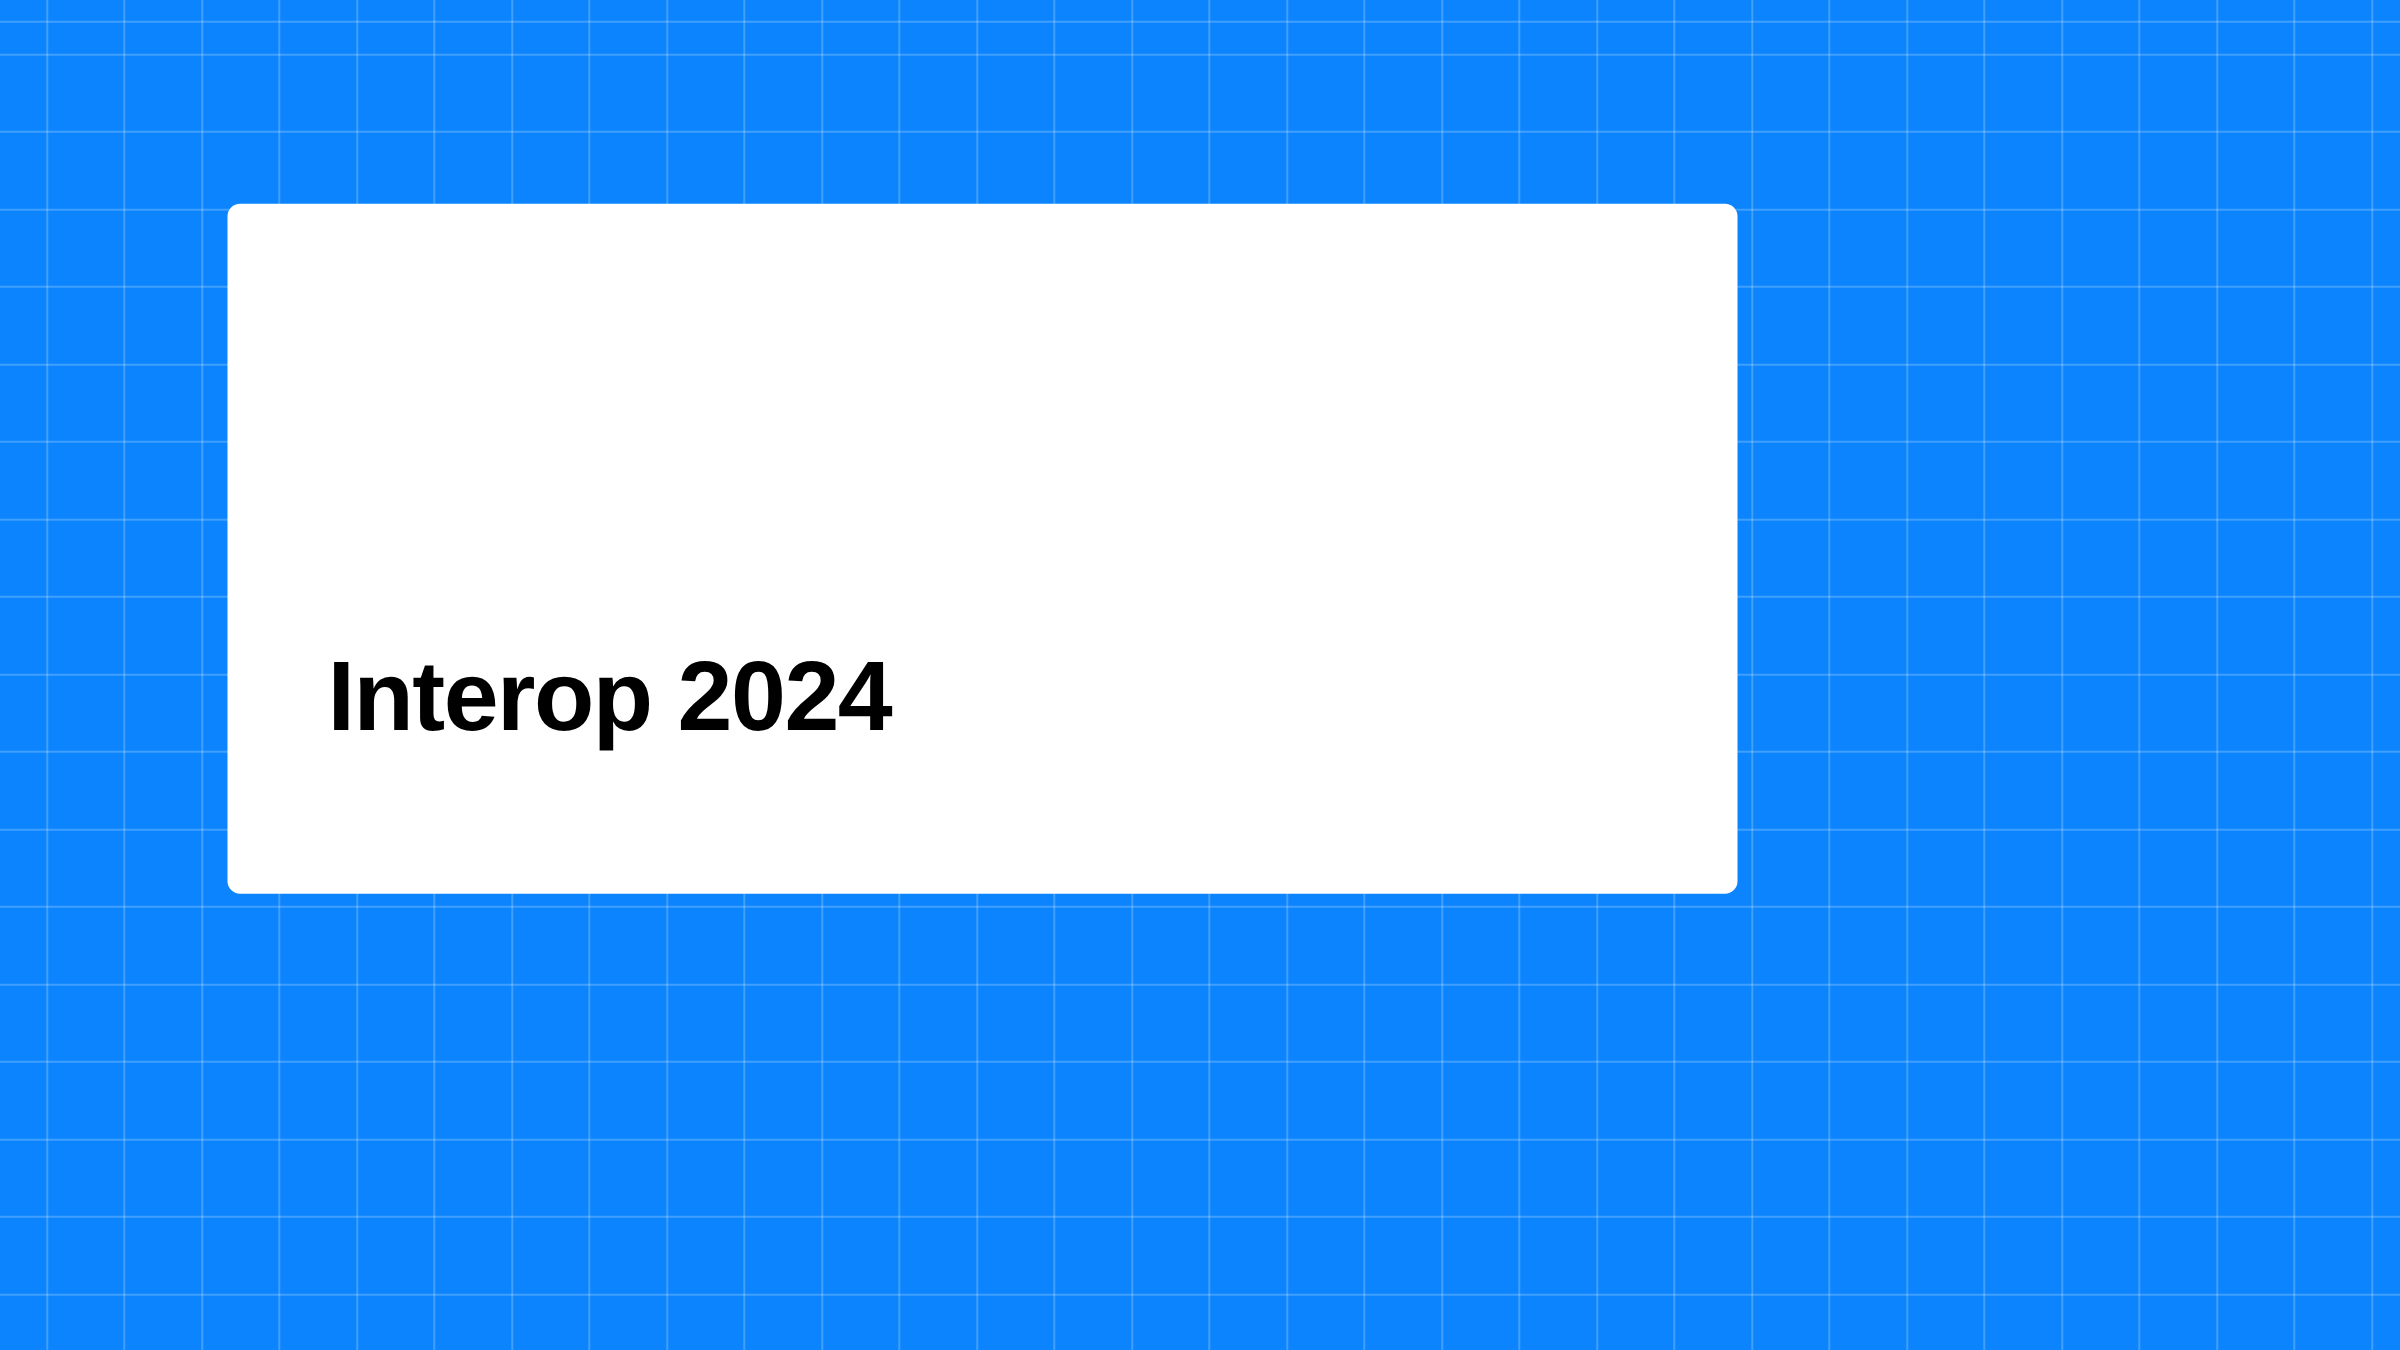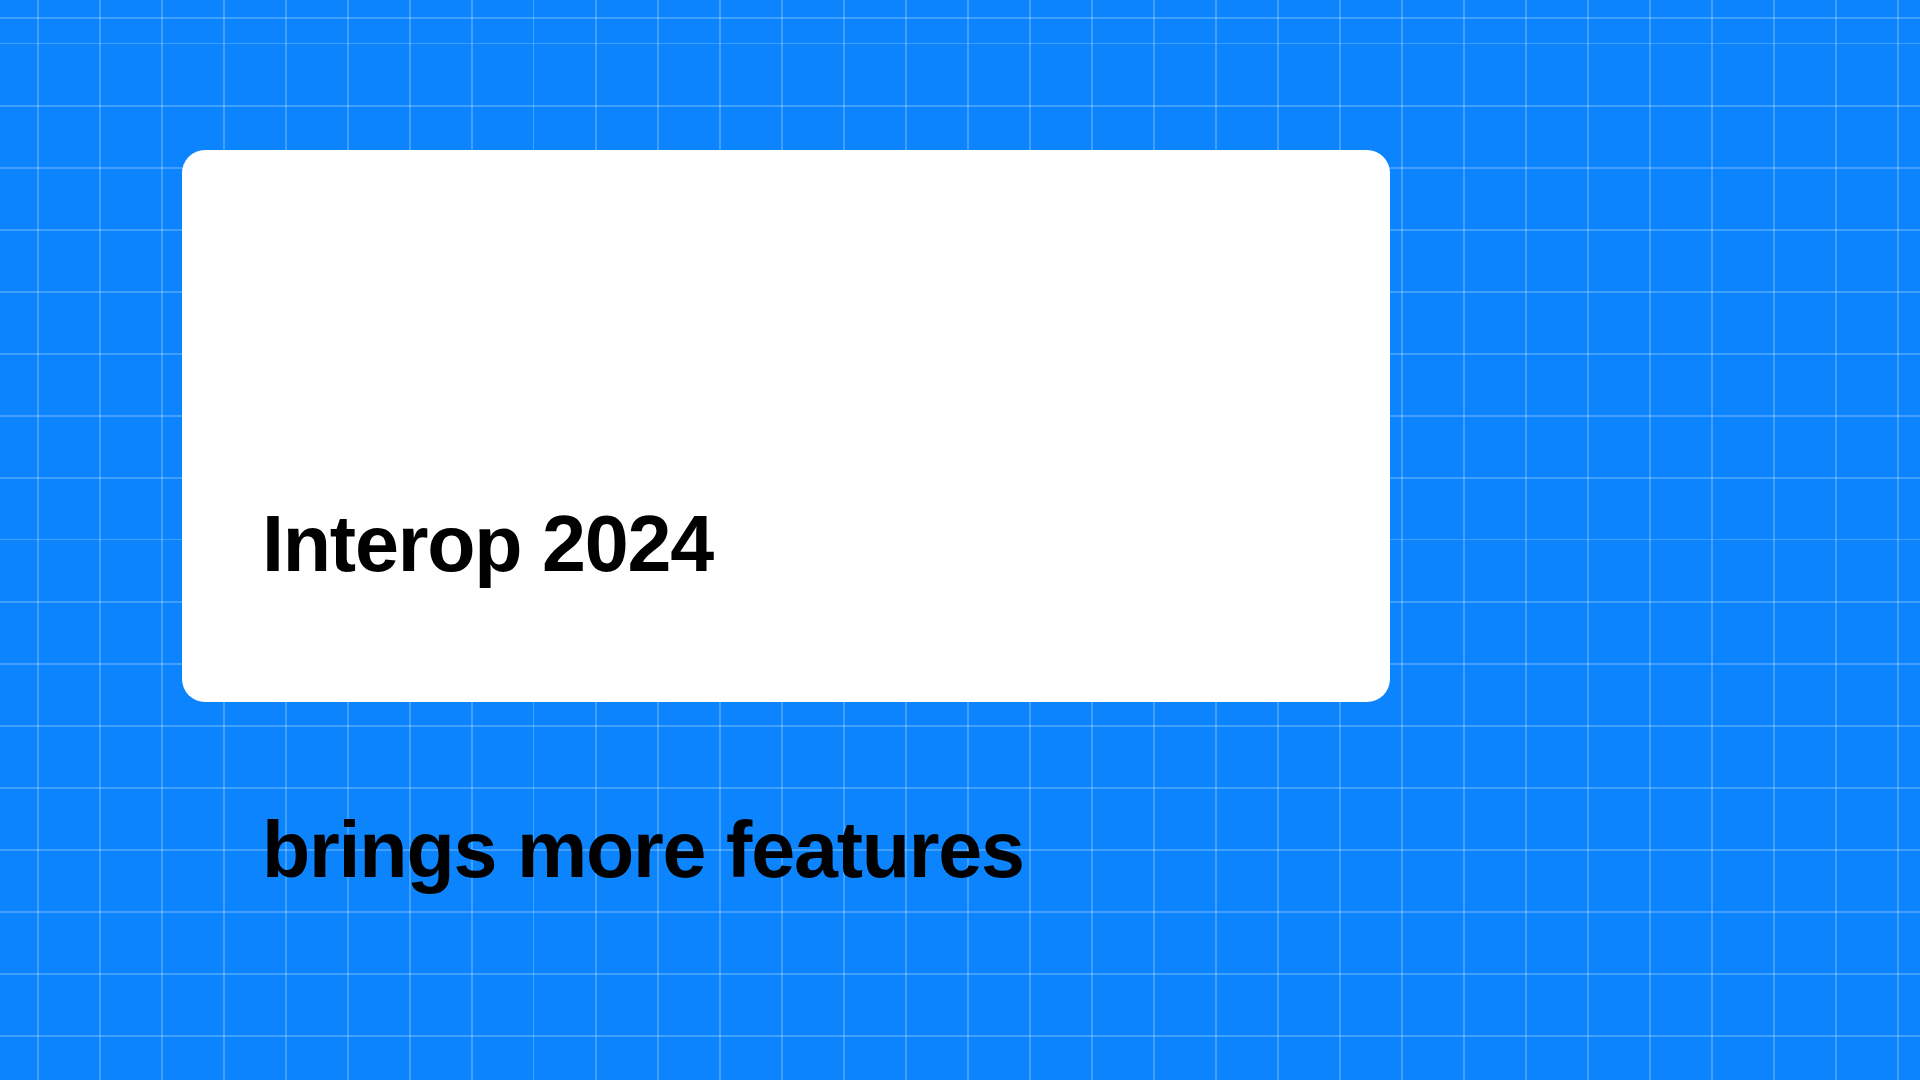--- a/index.html
+++ b/index.html
@@ -41,25 +41,25 @@
         rgba(255, 255, 255, 0) 1.5px,
         rgba(255, 255, 255, 0) 62px
       );
     background-position: 37px 43px, 37px 43px;
     pointer-events: none;
   }
 
   #title-card {
     position: absolute;
     left: 182px;
-    top: 150px;
+    top: 163px;
     width: 1208px;
     height: 552px;
     background: #ffffff;
-    border-radius: 23px;
+    border-radius: 10px;
     box-sizing: border-box;
   }
 
   #card-heading {
     position: absolute;
     left: 80px;
     top: 139px;
     margin: 0;
     padding: 0;
     font-family: "Liberation Sans", sans-serif;
@@ -78,18 +78,17 @@
 </head>
 <body>
 
 <div id="hero-banner">
 
   <div id="grid-overlay"></div>
 
   <div id="title-card">
     <h1 id="card-heading">
       <span class="heading-line">Interop 2024</span>
-      <span class="heading-line">brings more features</span>
       
     </h1>
   </div>
 
 </div>
 
 </body></html>

